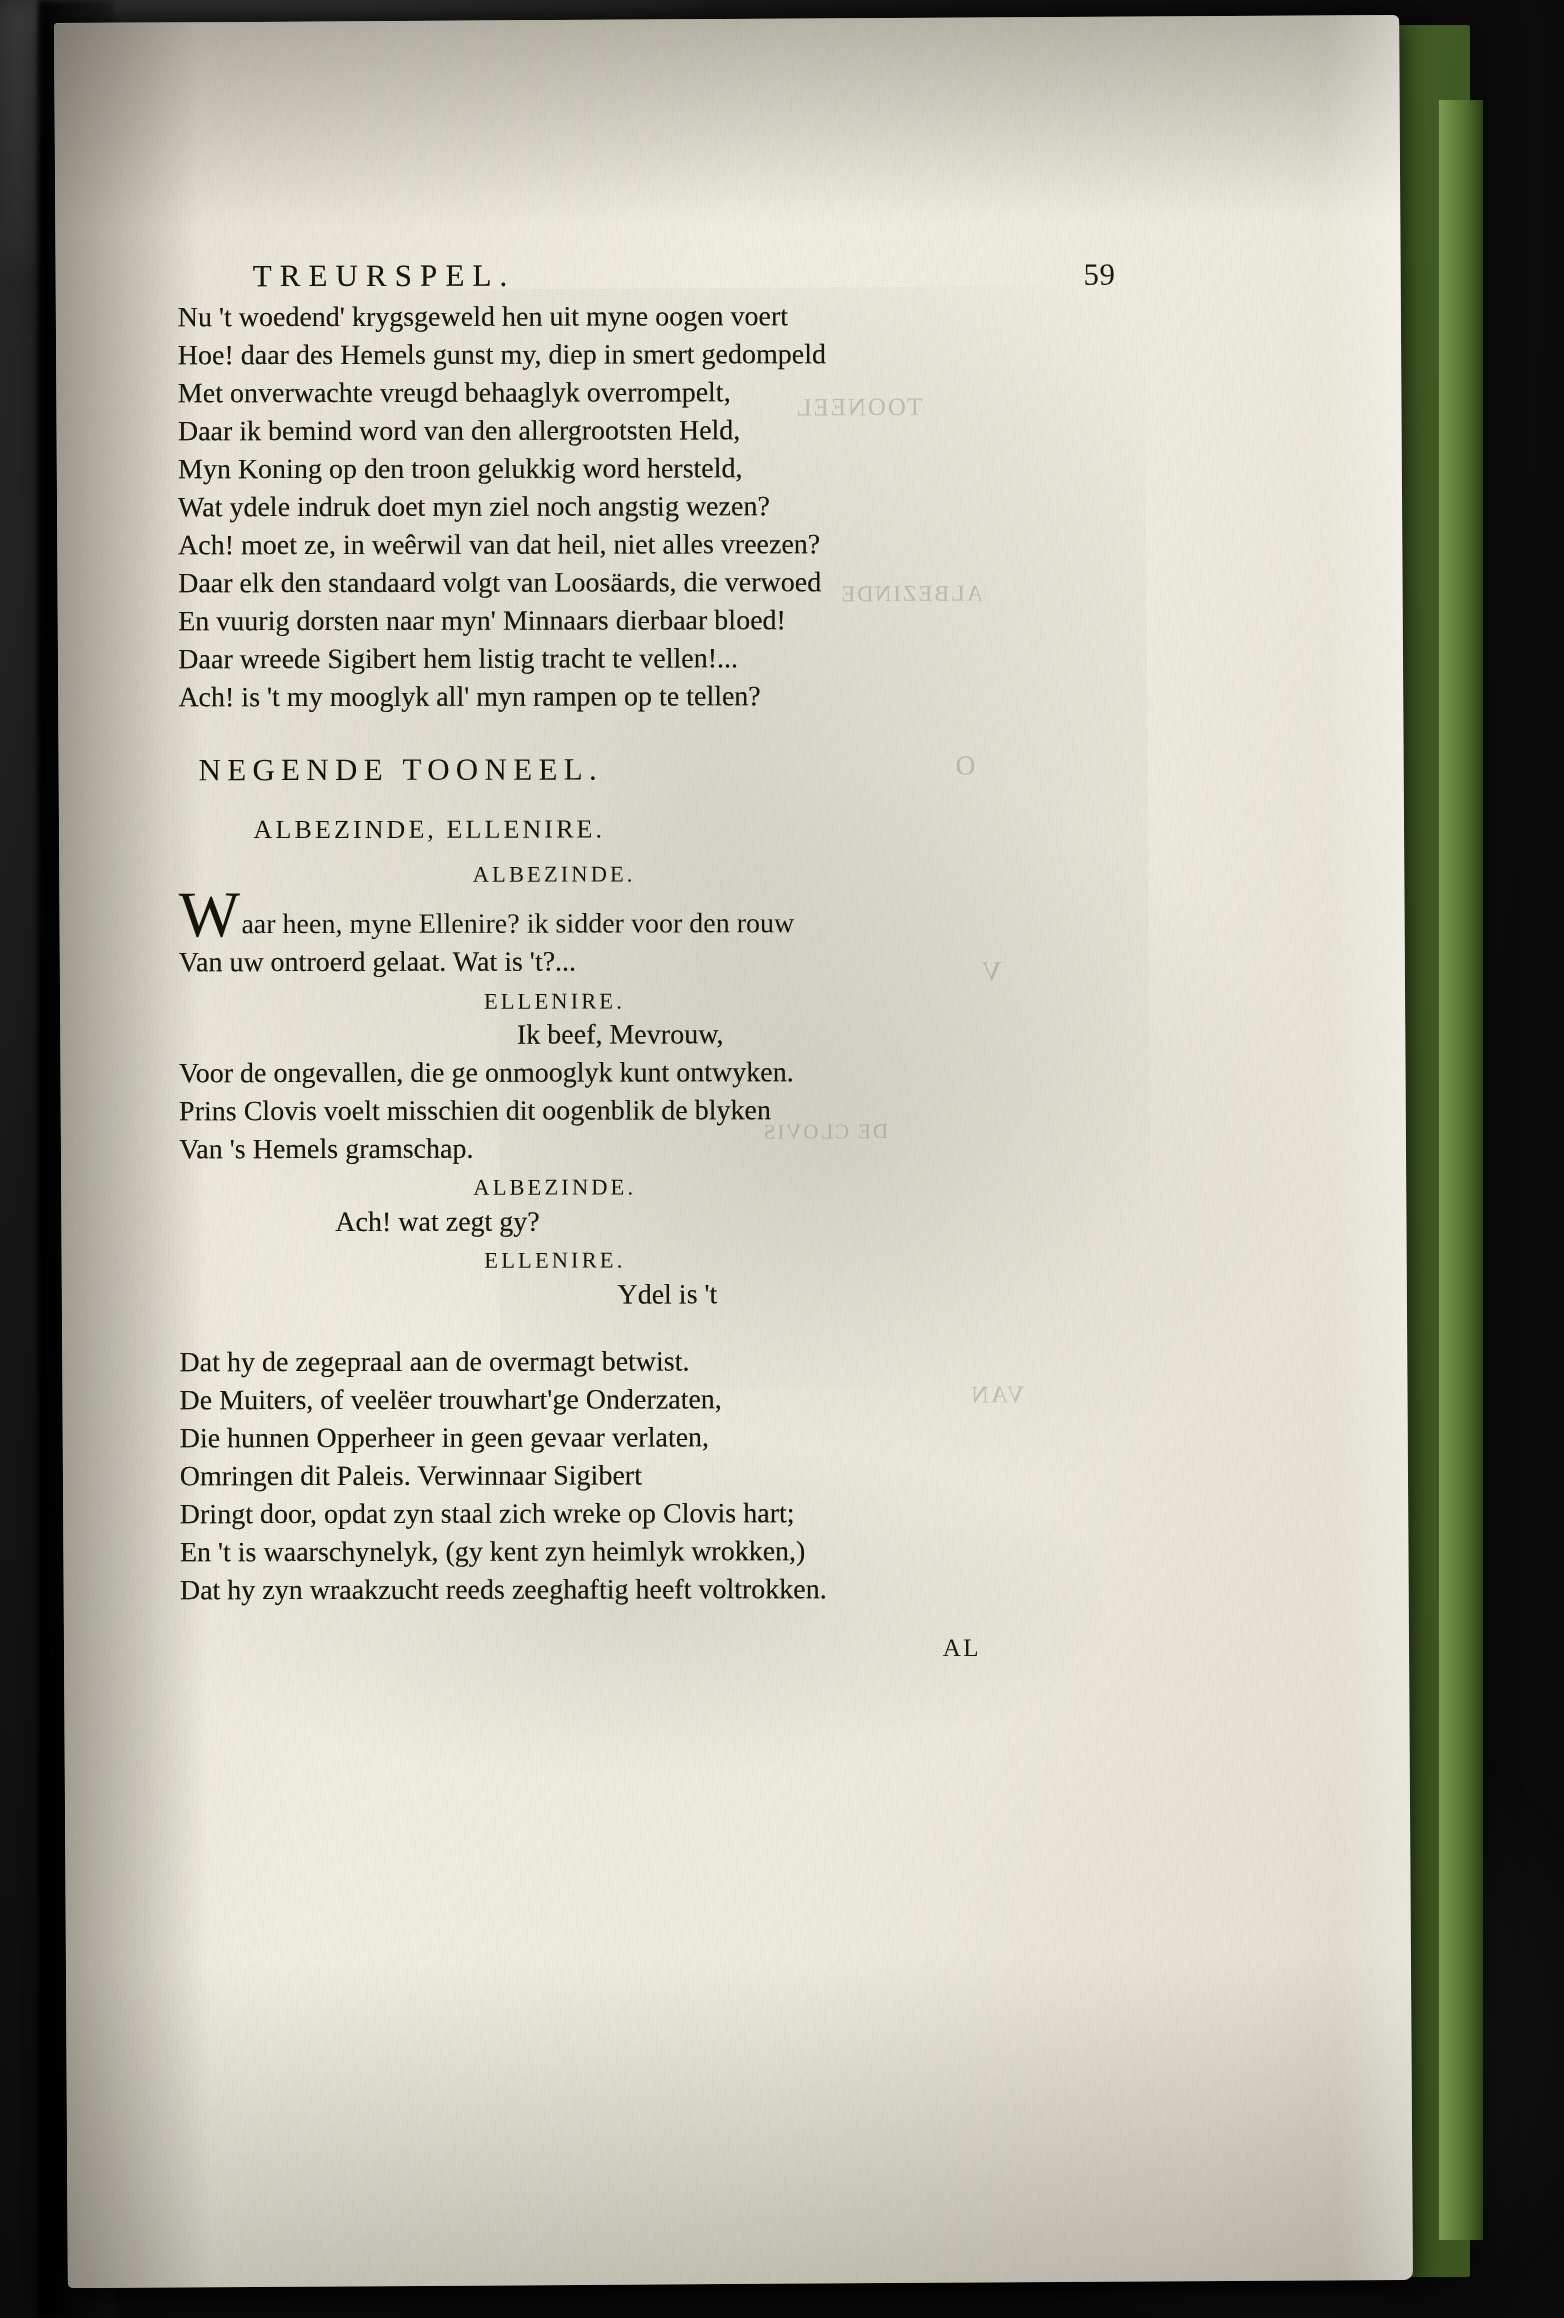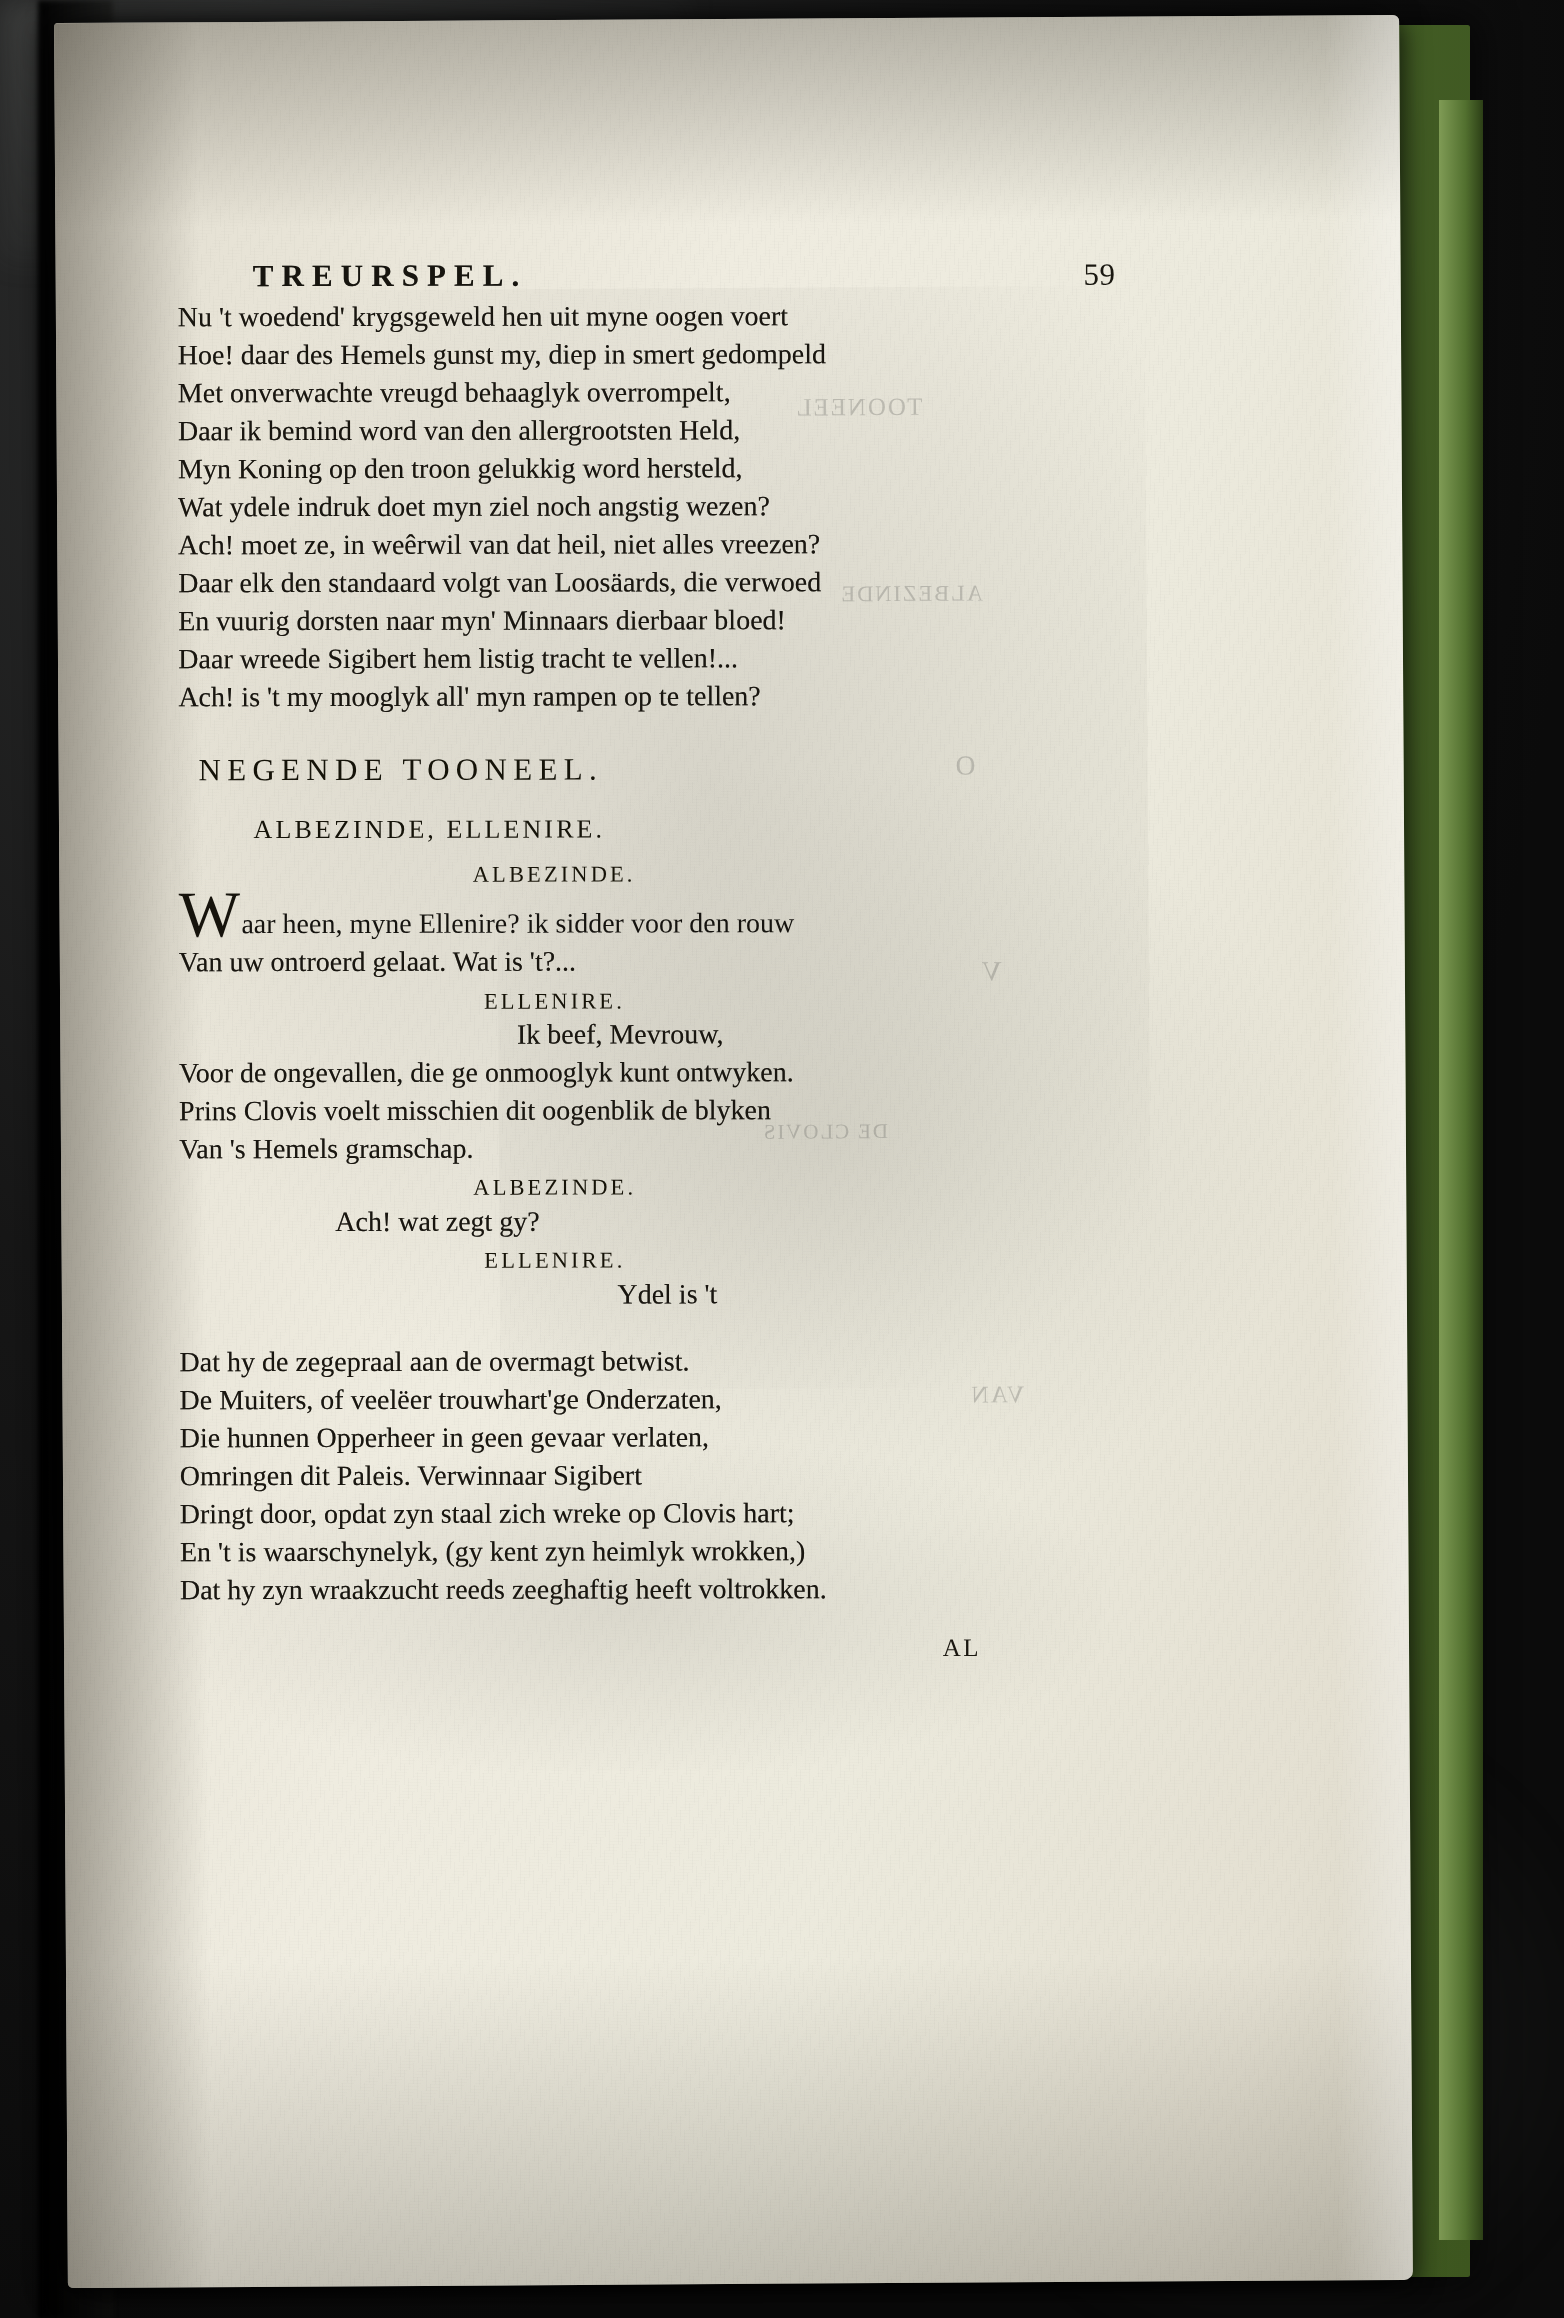--- a/index.html
+++ b/index.html
@@ -173,21 +173,21 @@
     display: flex;
     align-items: baseline;
     justify-content: space-between;
     margin: 0 0 3.8px 0;
     padding-left: 75px;
     padding-right: 38px;
   }
   .running-title {
     font-size: 31px;
     letter-spacing: 8.1px;
-    font-weight: 700;
+    font-weight: 400;
     color: #17150f;
     text-shadow: 0 0 0.6px rgba(0,0,0,0.45);
   }
   .folio {
     font-size: 31px;
     color: #1a1811;
     letter-spacing: 0.6px;
   }
 
   .verse {

